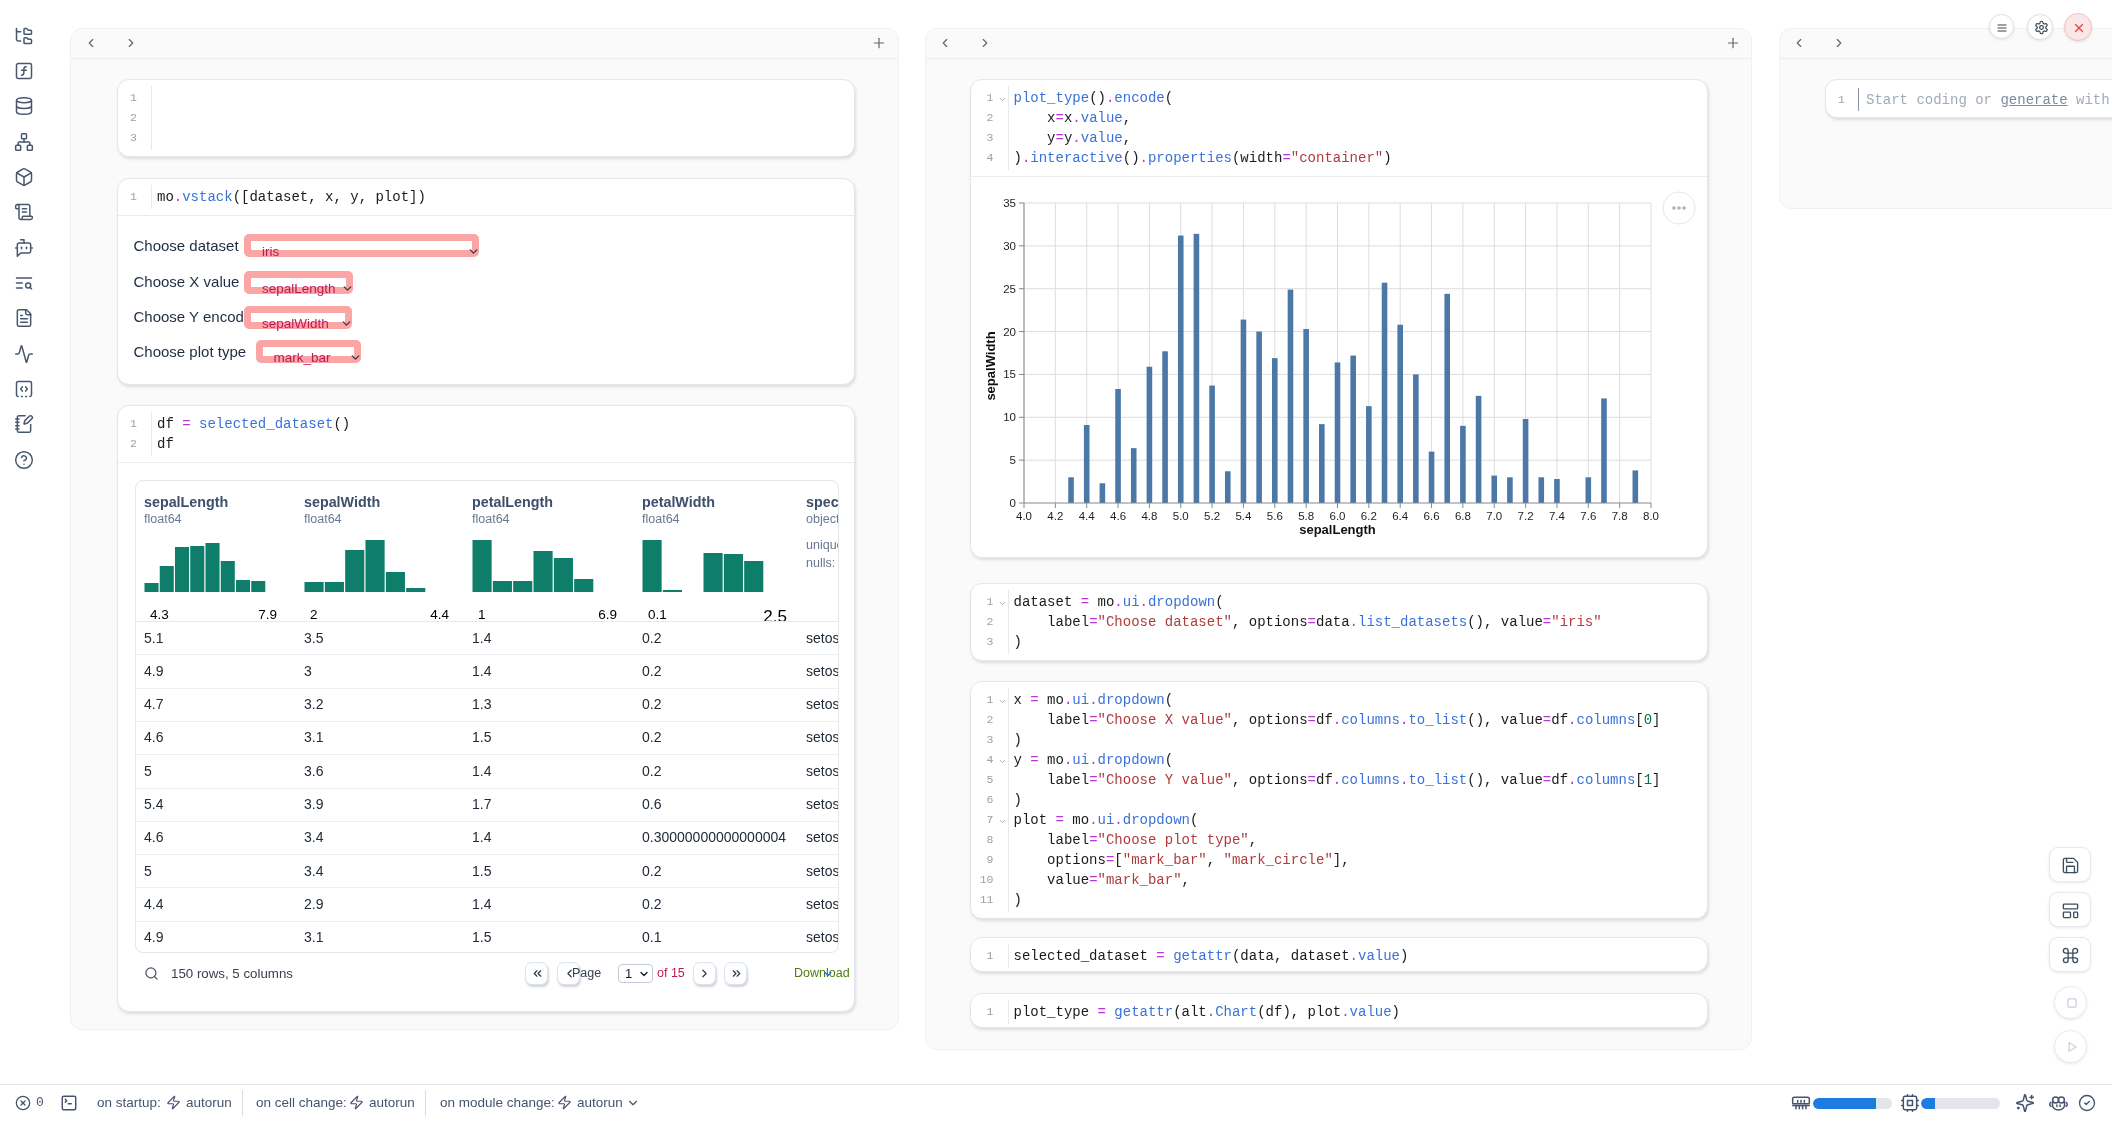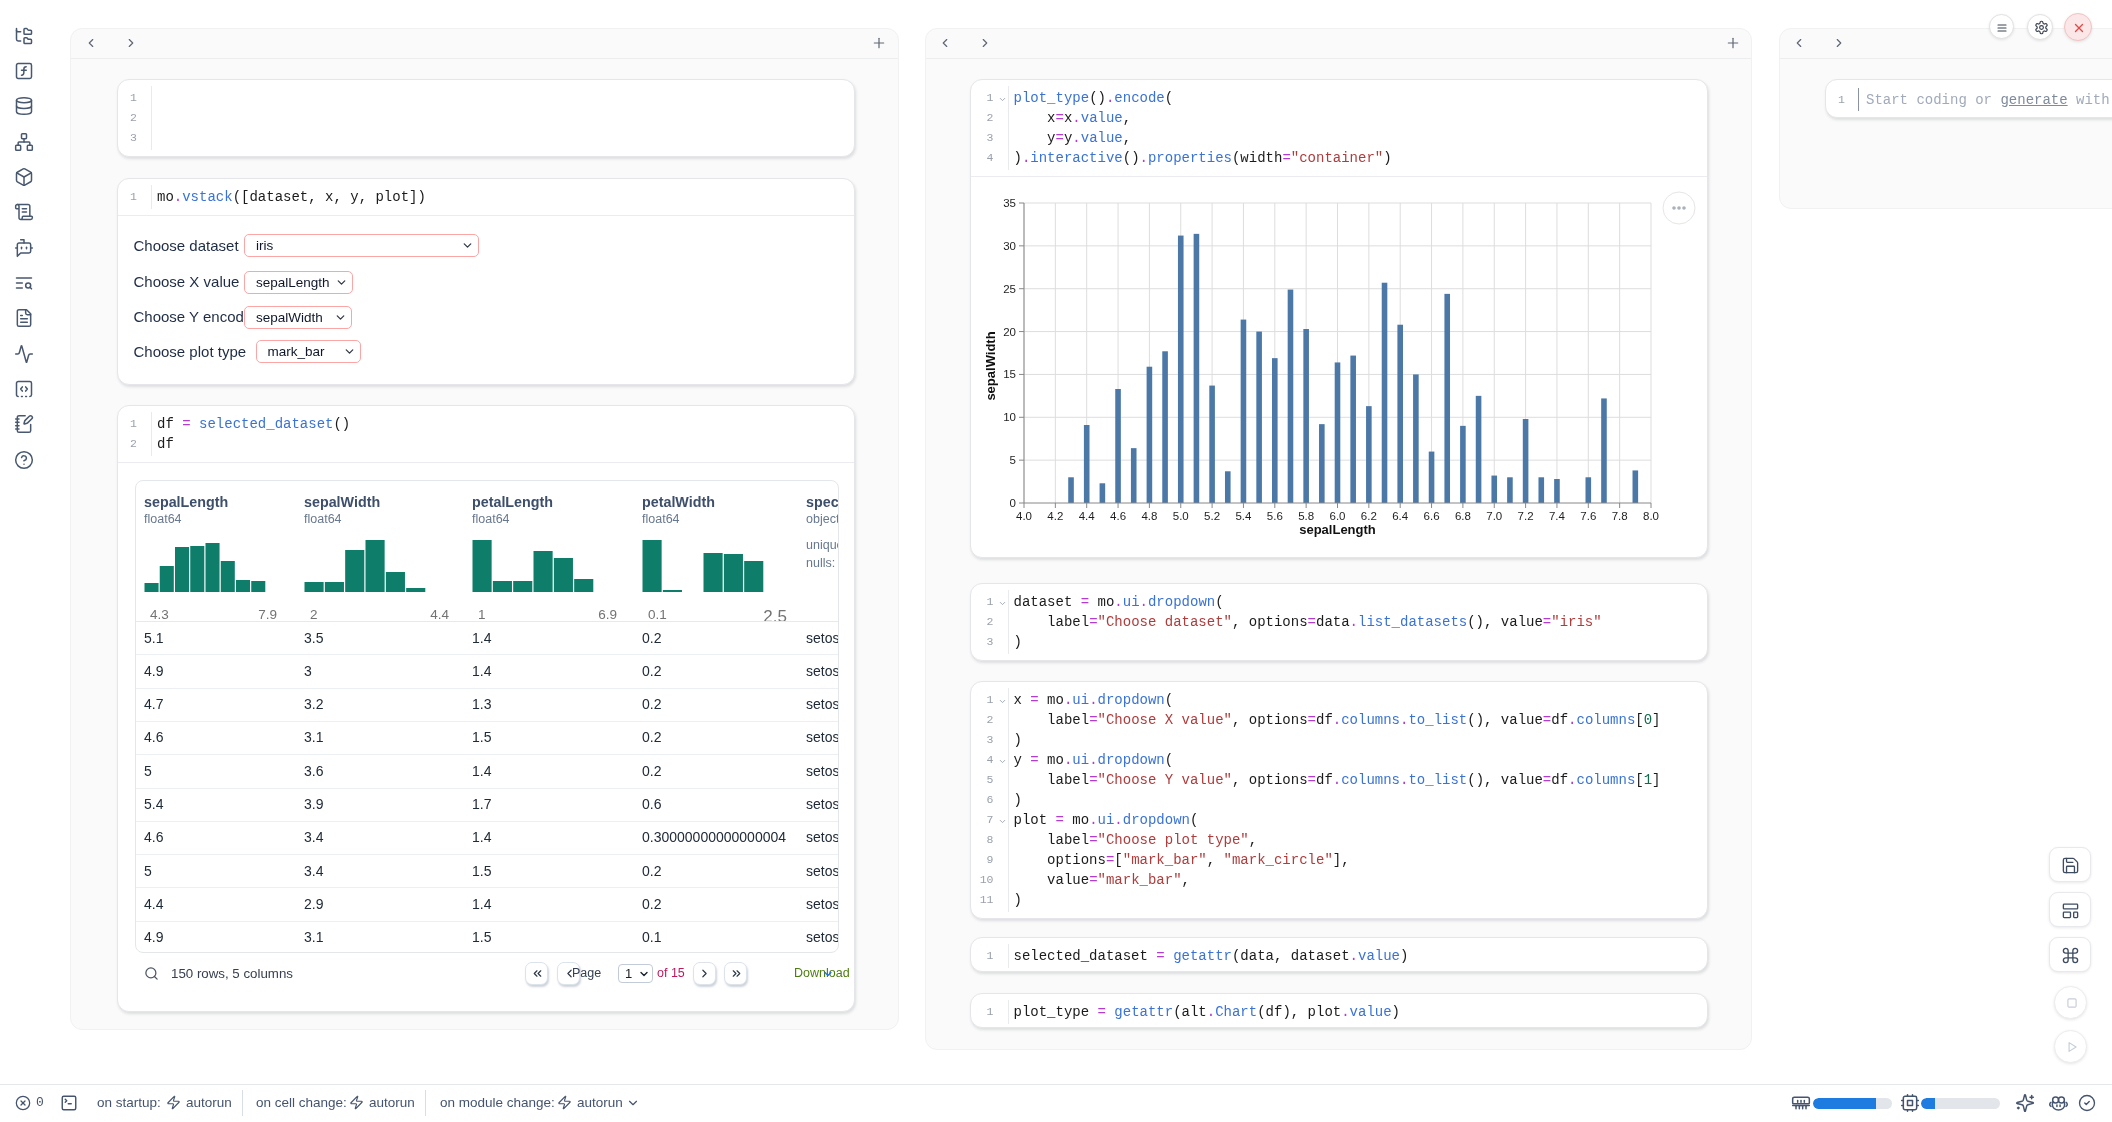--- a/index.html
+++ b/index.html
@@ -13,27 +13,27 @@
 .code{font-family:"Liberation Mono",monospace;font-size:14px;line-height:20px;white-space:pre;color:#1b1b1b}
 .lnum{font-family:"Liberation Mono",monospace;font-size:11.5px;line-height:20px;color:#9aa1ac;text-align:right}
 .gdiv{position:absolute;width:1px;background:#e8eaed}
 .k{color:#9a23a2}
 .o{color:#b33bd1}
 .f{color:#3a72d8}
 .s{color:#b03b3b}
 .n{color:#0f6b4a}
 .odiv{position:absolute;left:0;right:0;height:1px;background:#ececf0}
 svg{display:block}
-.sel{position:absolute;background:#fff;border:1px solid #fca5a5;border-radius:5px;
-  font-size:13.5px;color:#0f172a;line-height:21px;padding-left:11px}
+.sel{position:absolute;background:#fff;border:7px solid #fca5a5;border-radius:5px;
+  font-size:13.5px;color:#be185d;line-height:21px;padding-left:11px}
 .lbl{position:absolute;font-size:15px;color:#1e2c44}
 .thead{font-size:14.3px;font-weight:bold;color:#3d4f6b}
 .ttype{font-size:12.5px;color:#68788e}
 .tval{font-size:14px;color:#202b38}
-.taxis{font-size:12.5px;color:#737373}
+.taxis{font-size:12.5px;color:#000000}
 .pgbtn{position:absolute;width:23px;height:23px;border:1px solid #dce3ea;border-radius:7px;background:#fff;box-shadow:1px 2px 2px rgba(160,170,185,.5)}
 .ftxt{font-size:13.5px;color:#44546e}
 </style></head><body>
 <div id="stage">
 
 <svg class="abs" style="left:14px;top:25.5px" width="20" height="20" viewBox="0 0 24 24" fill="none" stroke="#48586f" stroke-width="1.8" stroke-linecap="round" stroke-linejoin="round">
       <path d="M20 10a1 1 0 0 0 1-1V6a1 1 0 0 0-1-1h-2.5a1 1 0 0 1-.8-.4l-.9-1.2A1 1 0 0 0 15 3h-2a1 1 0 0 0-1 1v5a1 1 0 0 0 1 1Z"></path>
       <path d="M20 21a1 1 0 0 0 1-1v-3a1 1 0 0 0-1-1h-2.5a1 1 0 0 1-.8-.4l-.9-1.2a1 1 0 0 0-.8-.4h-2a1 1 0 0 0-1 1v5a1 1 0 0 0 1 1Z"></path>
       <path d="M3 5a2 2 0 0 0 2 2h3"></path>
       <path d="M3 3v13a2 2 0 0 0 2 2h3"></path>

